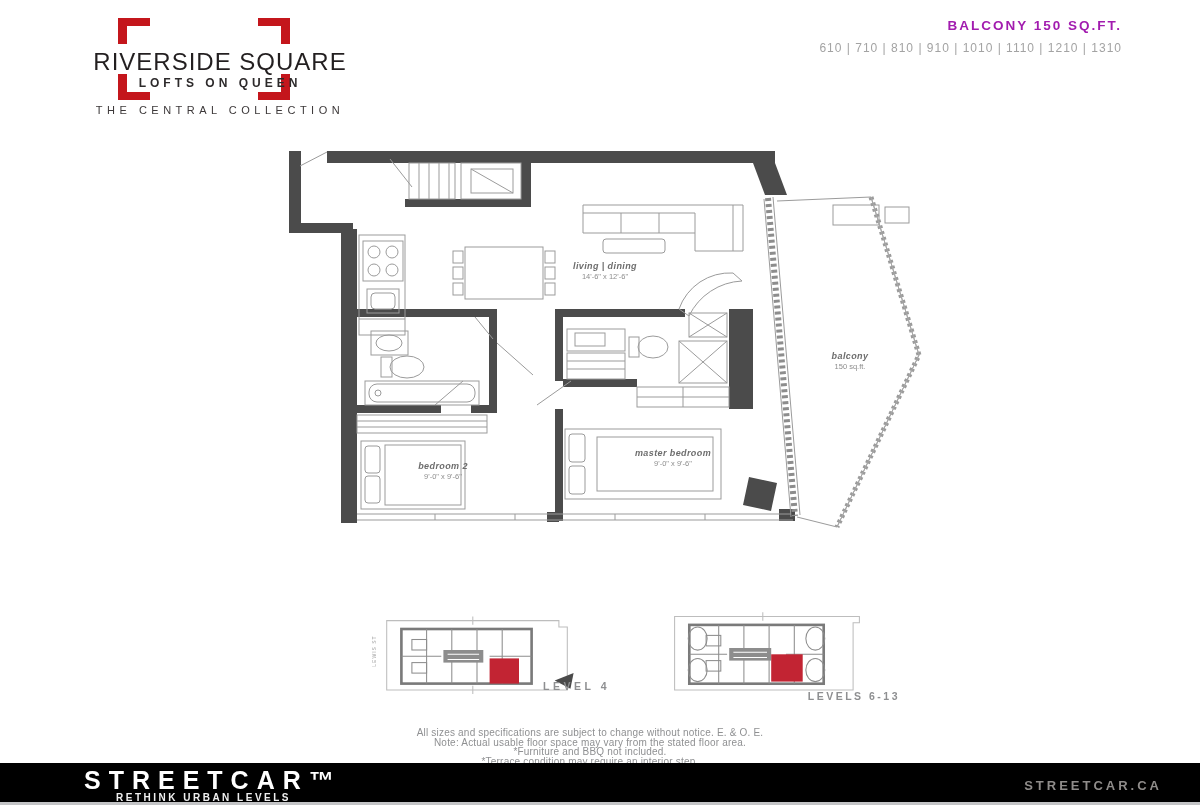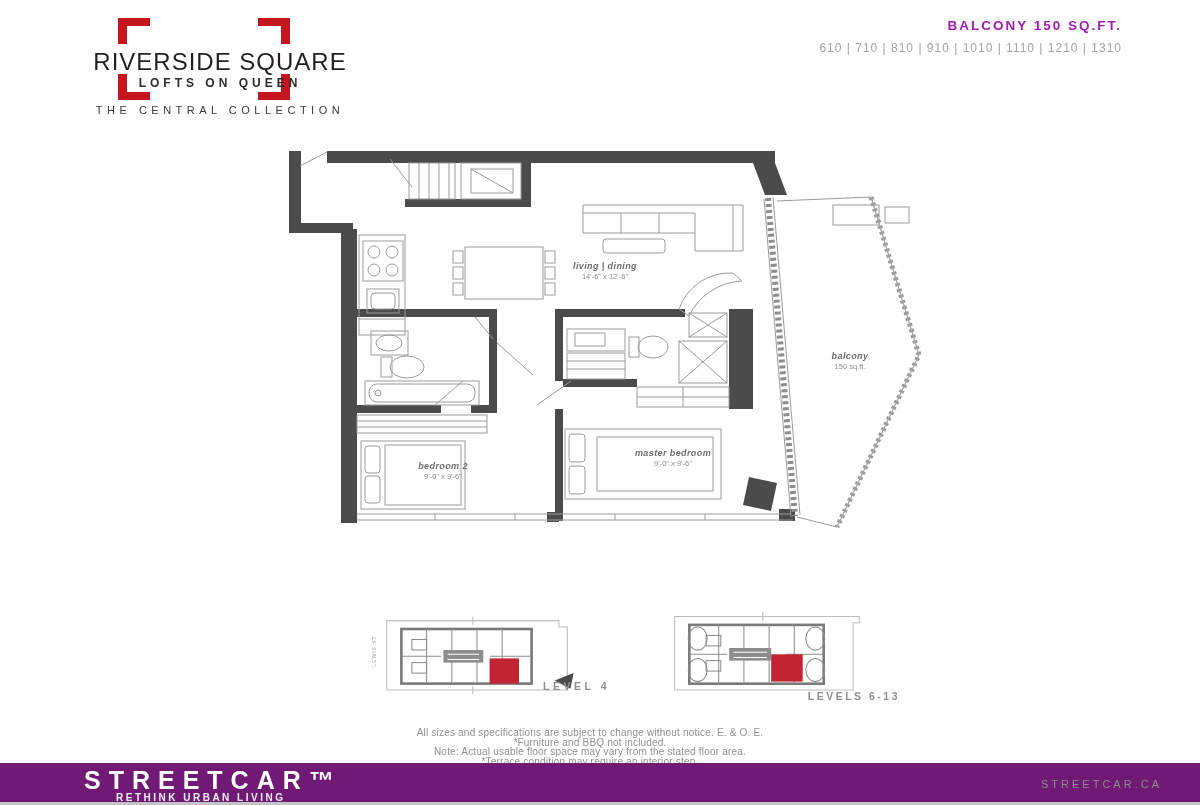--- a/index.html
+++ b/index.html
@@ -44,26 +44,26 @@
     letter-spacing:3.5px; color:#8e8f91; white-space:nowrap; }
   .kp-2 .kp-label { top:80px; letter-spacing:2.5px; }
   .kp-street { position:absolute; left:-14px; top:36px; font-size:5px; letter-spacing:1px;
     color:#9a9a9a; transform:rotate(-90deg); }
 
   
   .disclaimer { position:absolute; left:360px; top:728px; width:460px; text-align:center;
     font-size:10px; line-height:9.5px; color:#8f9092; letter-spacing:0.2px; }
 
   
-  .footer { position:absolute; left:0; top:763px; width:1200px; height:42px; background:#701a75; }
+  .footer { position:absolute; left:0; top:763px; width:1200px; height:42px; background:#000000; }
   .ft-brand { position:absolute; left:84px; top:3px; font-size:25px; font-weight:800;
     letter-spacing:8px; color:#ffffff; white-space:nowrap; }
   .ft-tag { position:absolute; left:116px; top:29px; font-size:10px; font-weight:700;
     letter-spacing:2.5px; color:#efefef; white-space:nowrap; }
-  .ft-site { position:absolute; right:38px; top:15px; font-size:11px; font-weight:400;
+  .ft-site { position:absolute; right:38px; top:15px; font-size:13px; font-weight:700;
     letter-spacing:3px; color:#8f8c8a; }
   .ft-strip { position:absolute; left:0; top:802px; width:1200px; height:3px; background:#c3c4c6; }
 </style>
 </head>
 <body>
 
 <div class="page">
 
   <div class="logo">
     <div class="bracket br-tl"></div>
@@ -286,25 +286,25 @@
       <rect x="64" y="36" width="40" height="12" fill="#8d8d8d"></rect>
       <line x1="68" y1="40" x2="100" y2="40" stroke="#ffffff" stroke-width="1"></line>
       <line x1="68" y1="45" x2="100" y2="45" stroke="#ffffff" stroke-width="1"></line>
       <rect x="104" y="42" width="30" height="26" fill="#c22433"></rect>
     </svg>
     <div class="kp-label">LEVELS 6-13</div>
   </div>
 
   <div class="disclaimer">
     <div>All sizes and specifications are subject to change without notice. E. &amp; O. E.</div>
+    <div>Note: Actual usable floor space may vary from the stated floor area.</div>
     <div>*Furniture and BBQ not included.</div>
-    <div>Note: Actual usable floor space may vary from the stated floor area.</div>
     <div>*Terrace condition may require an interior step.</div>
   </div>
 
   <div class="footer">
     <div class="ft-brand">STREETCAR™</div>
-    <div class="ft-tag">RETHINK URBAN LIVING</div>
+    <div class="ft-tag">RETHINK URBAN LEVELS</div>
     <div class="ft-site">STREETCAR.CA</div>
   </div>
   <div class="ft-strip"></div>
 
 </div>
 
 </body></html>

